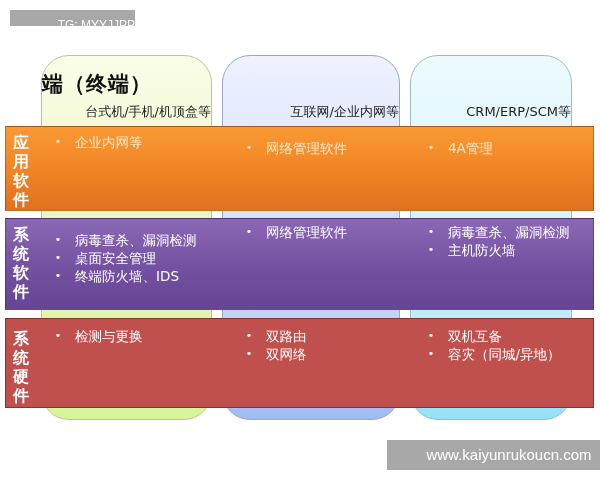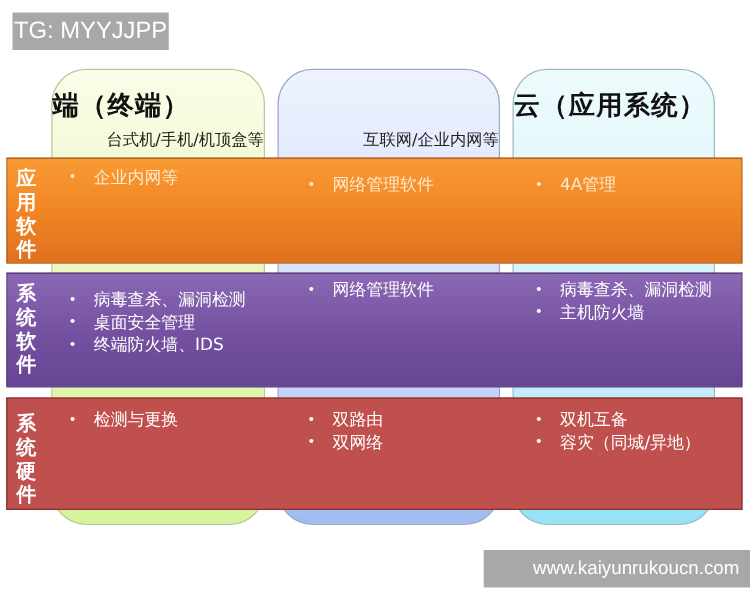--- a/index.html
+++ b/index.html
@@ -1,19 +1,19 @@
 <!DOCTYPE html>
 <html><head>
 <meta charset="utf-8">
 <style>
   html, body { margin:0; padding:0; }
   body { width:600px; height:480px; background:#ffffff; position:relative; overflow:hidden;
          font-family:"DejaVu Sans", "Liberation Sans", sans-serif; }
   .wm { position:absolute; background:#a8a8a8; color:#ffffff; font-family:"Liberation Sans", sans-serif; }
-  .wm-top { left:10px; top:10px; width:125px; height:30px; line-height:30px; font-size:19px; text-align:center; }
+  .wm-top { left:10px; top:10px; width:125px; height:16px; line-height:30px; font-size:12px; text-align:right; }
   .wm-bottom { left:387px; top:440px; width:244px; height:30px; line-height:30px; font-size:15px; text-align:center; }
 
   .col { position:absolute; top:55px; height:365px; border-radius:28px; border:1px solid #b9c2a6; box-sizing:border-box; }
   .col1 { left:41px; width:171px; background:linear-gradient(#fbfde8, #e4f5b6 60%, #d6f59a); border-color:#b7c79a; }
   .col2 { left:222px; width:178px; background:linear-gradient(#eef2ff, #cfdcfa 60%, #9fbcf2); border-color:#9aa6c8; }
   .col3 { left:410px; width:162px; background:linear-gradient(#eefbfd, #d1f1fa 60%, #95e2f7); border-color:#98bcc6; }
   .col-title { position:absolute; top:14px; left:0; right:0; text-align:left; font-weight:bold; font-size:21px; color:#111; letter-spacing:1px; }
   .col-sub { position:absolute; top:47px; left:0; right:0; text-align:right; font-size:13px; color:#222; }
 
   .band { position:absolute; left:5px; width:589px; box-sizing:border-box; border:1px solid rgba(0,0,0,0.25); }
@@ -39,21 +39,21 @@
 <div class="wm wm-top">TG: MYYJJPP</div>
 
 <div class="col col1">
   <div class="col-title">端（终端）</div>
   <div class="col-sub">台式机/手机/机顶盒等</div>
 </div>
 <div class="col col2">
   <div class="col-sub">互联网/企业内网等</div>
 </div>
 <div class="col col3">
-  <div class="col-title">云（应用系统）</div>
+  <div class="col-sub">CRM/ERP/SCM等</div>
 </div>
 
 <div class="band band-orange">
   <div class="band-label">
     <div>应</div>
     <div>用</div>
     <div>软</div>
     <div>件</div>
   </div>
   <ul class="cell c1">

